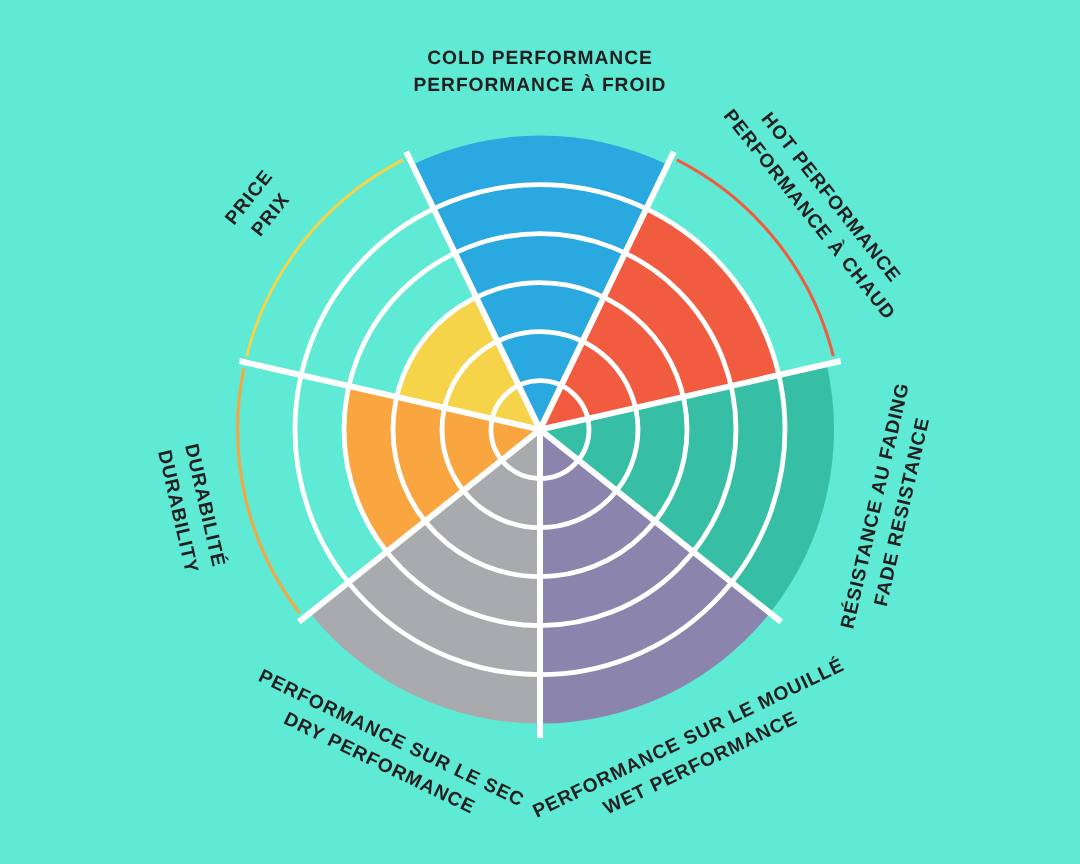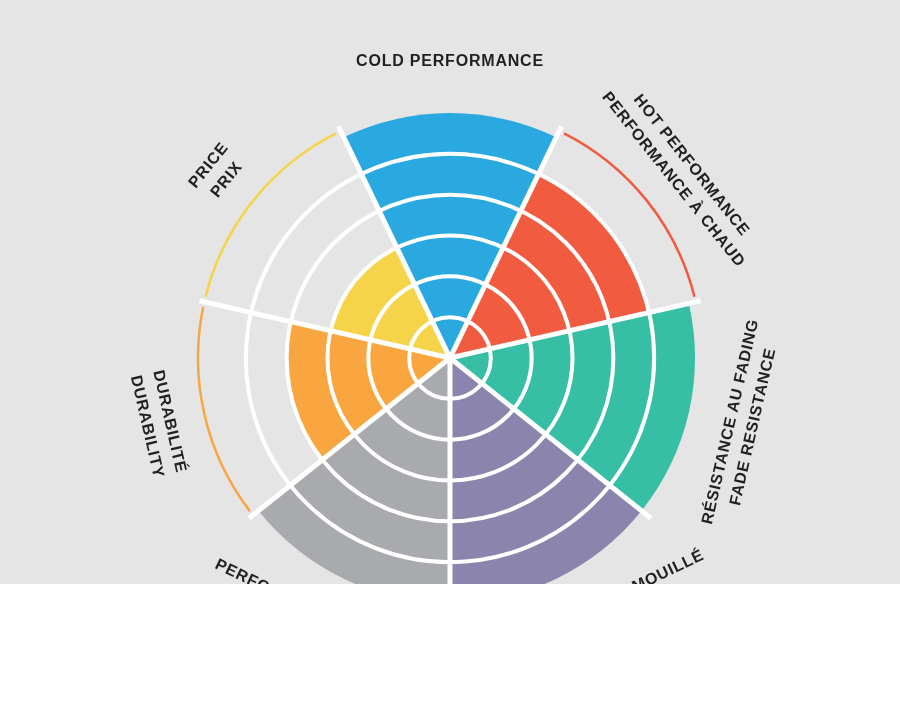--- a/index.html
+++ b/index.html
@@ -3,22 +3,22 @@
 <meta charset="utf-8">
 <style>
   html, body {
     margin: 0;
     padding: 0;
     background: #ffffff;
   }
   .stage {
     position: relative;
     width: 900px;
-    height: 584px;
-    background: #e5e5e5;
+    height: 720px;
+    background: #5eead4;
     overflow: hidden;
     font-family: "Liberation Sans", sans-serif;
   }
   #wheel-svg {
     position: absolute;
     left: 0;
     top: 0;
   }
   .cat-label {
     position: absolute;
@@ -56,20 +56,21 @@
       <line x1="450" y1="358" x2="700.5564734307286" y2="300.8121199732272" stroke="#ffffff" stroke-width="5"></line>
       <line x1="450" y1="358" x2="650.9306909942836" y2="518.2368790776945" stroke="#ffffff" stroke-width="5"></line>
       <line x1="450" y1="358" x2="450" y2="615" stroke="#ffffff" stroke-width="5"></line>
       <line x1="450" y1="358" x2="249.06930900571635" y2="518.2368790776945" stroke="#ffffff" stroke-width="5"></line>
       <line x1="450" y1="358" x2="199.4435265692714" y2="300.812119973227" stroke="#ffffff" stroke-width="5"></line>
       <line x1="450" y1="358" x2="338.4918790467875" y2="126.45100094907832" stroke="#ffffff" stroke-width="5"></line>
     </svg>
   <div id="labels">
       <div class="cat-label" style="left: 450px; top: 60px; transform: translate(-50%, -50%) rotate(0deg);">
         <div>COLD PERFORMANCE</div>
+        <div>PERFORMANCE À FROID</div>
       </div>
       <div class="cat-label" style="left: 682.986px; top: 172.2px; transform: translate(-50%, -50%) rotate(51.4286deg);">
         <div>HOT PERFORMANCE</div>
         <div>PERFORMANCE À CHAUD</div>
       </div>
       <div class="cat-label" style="left: 740.529px; top: 424.311px; transform: translate(-50%, -50%) rotate(-77.1429deg);">
         <div>RÉSISTANCE AU FADING</div>
         <div>FADE RESISTANCE</div>
       </div>
       <div class="cat-label" style="left: 579.297px; top: 626.489px; transform: translate(-50%, -50%) rotate(-25.7143deg);">

